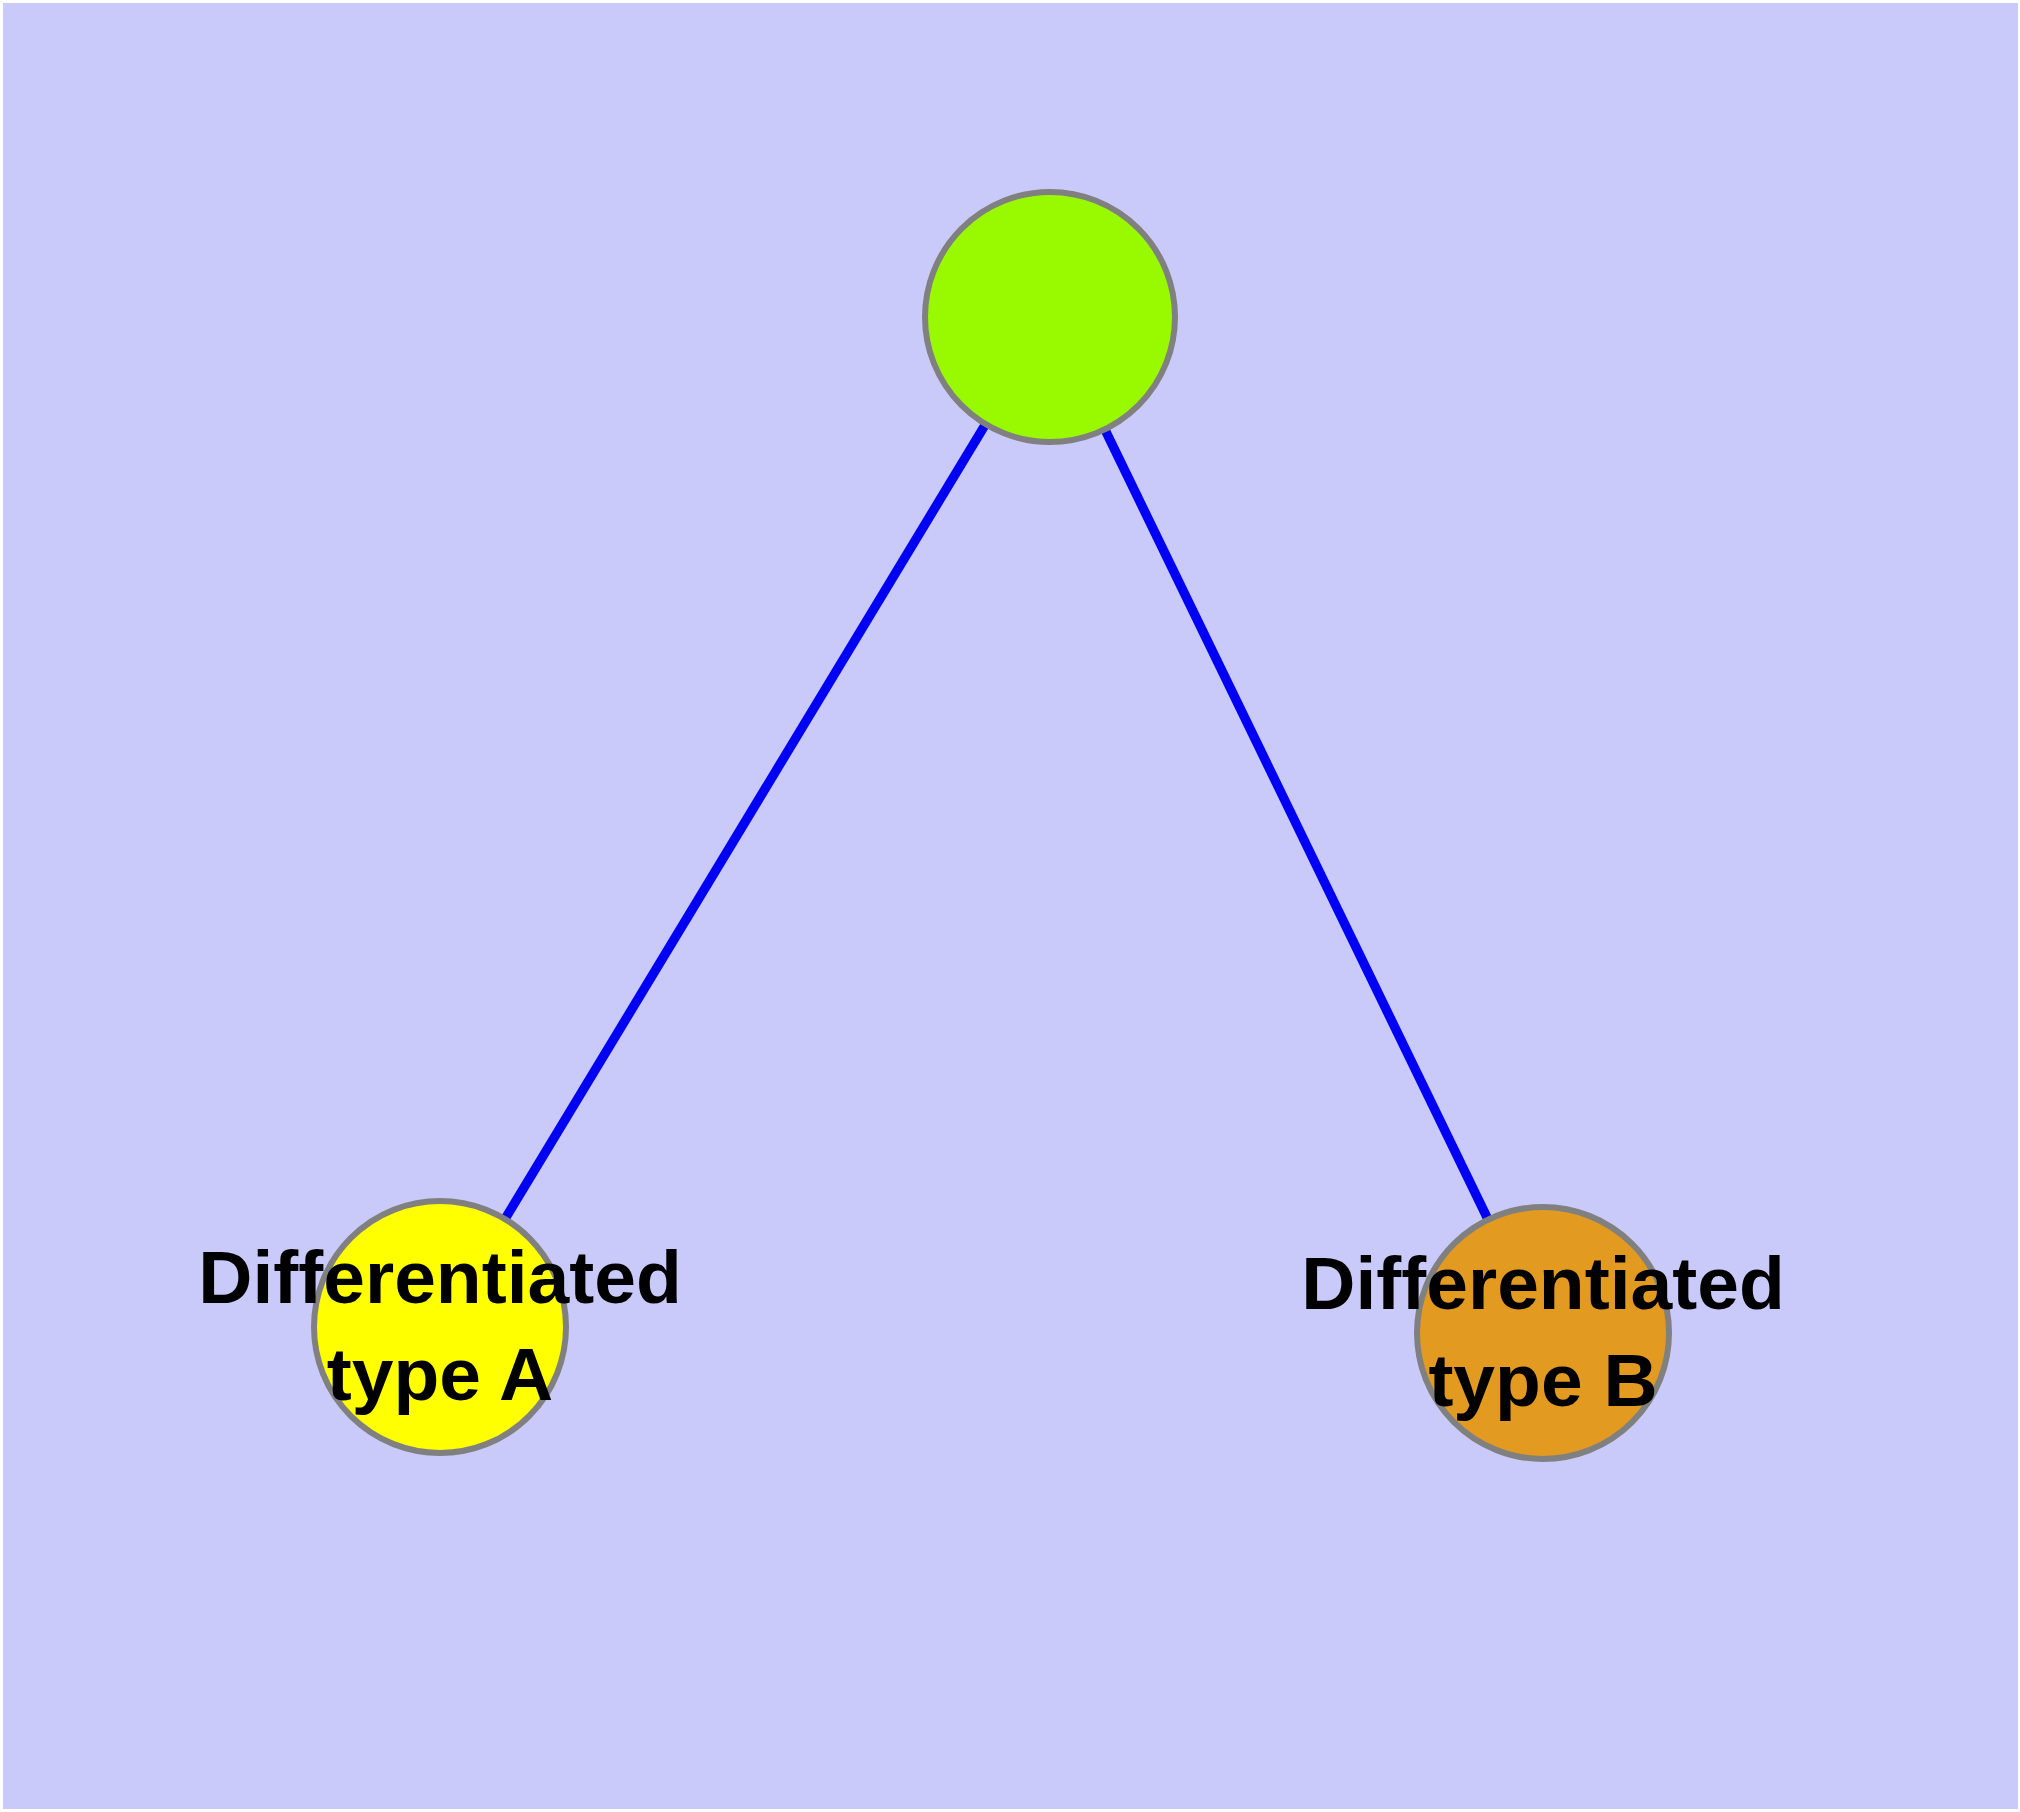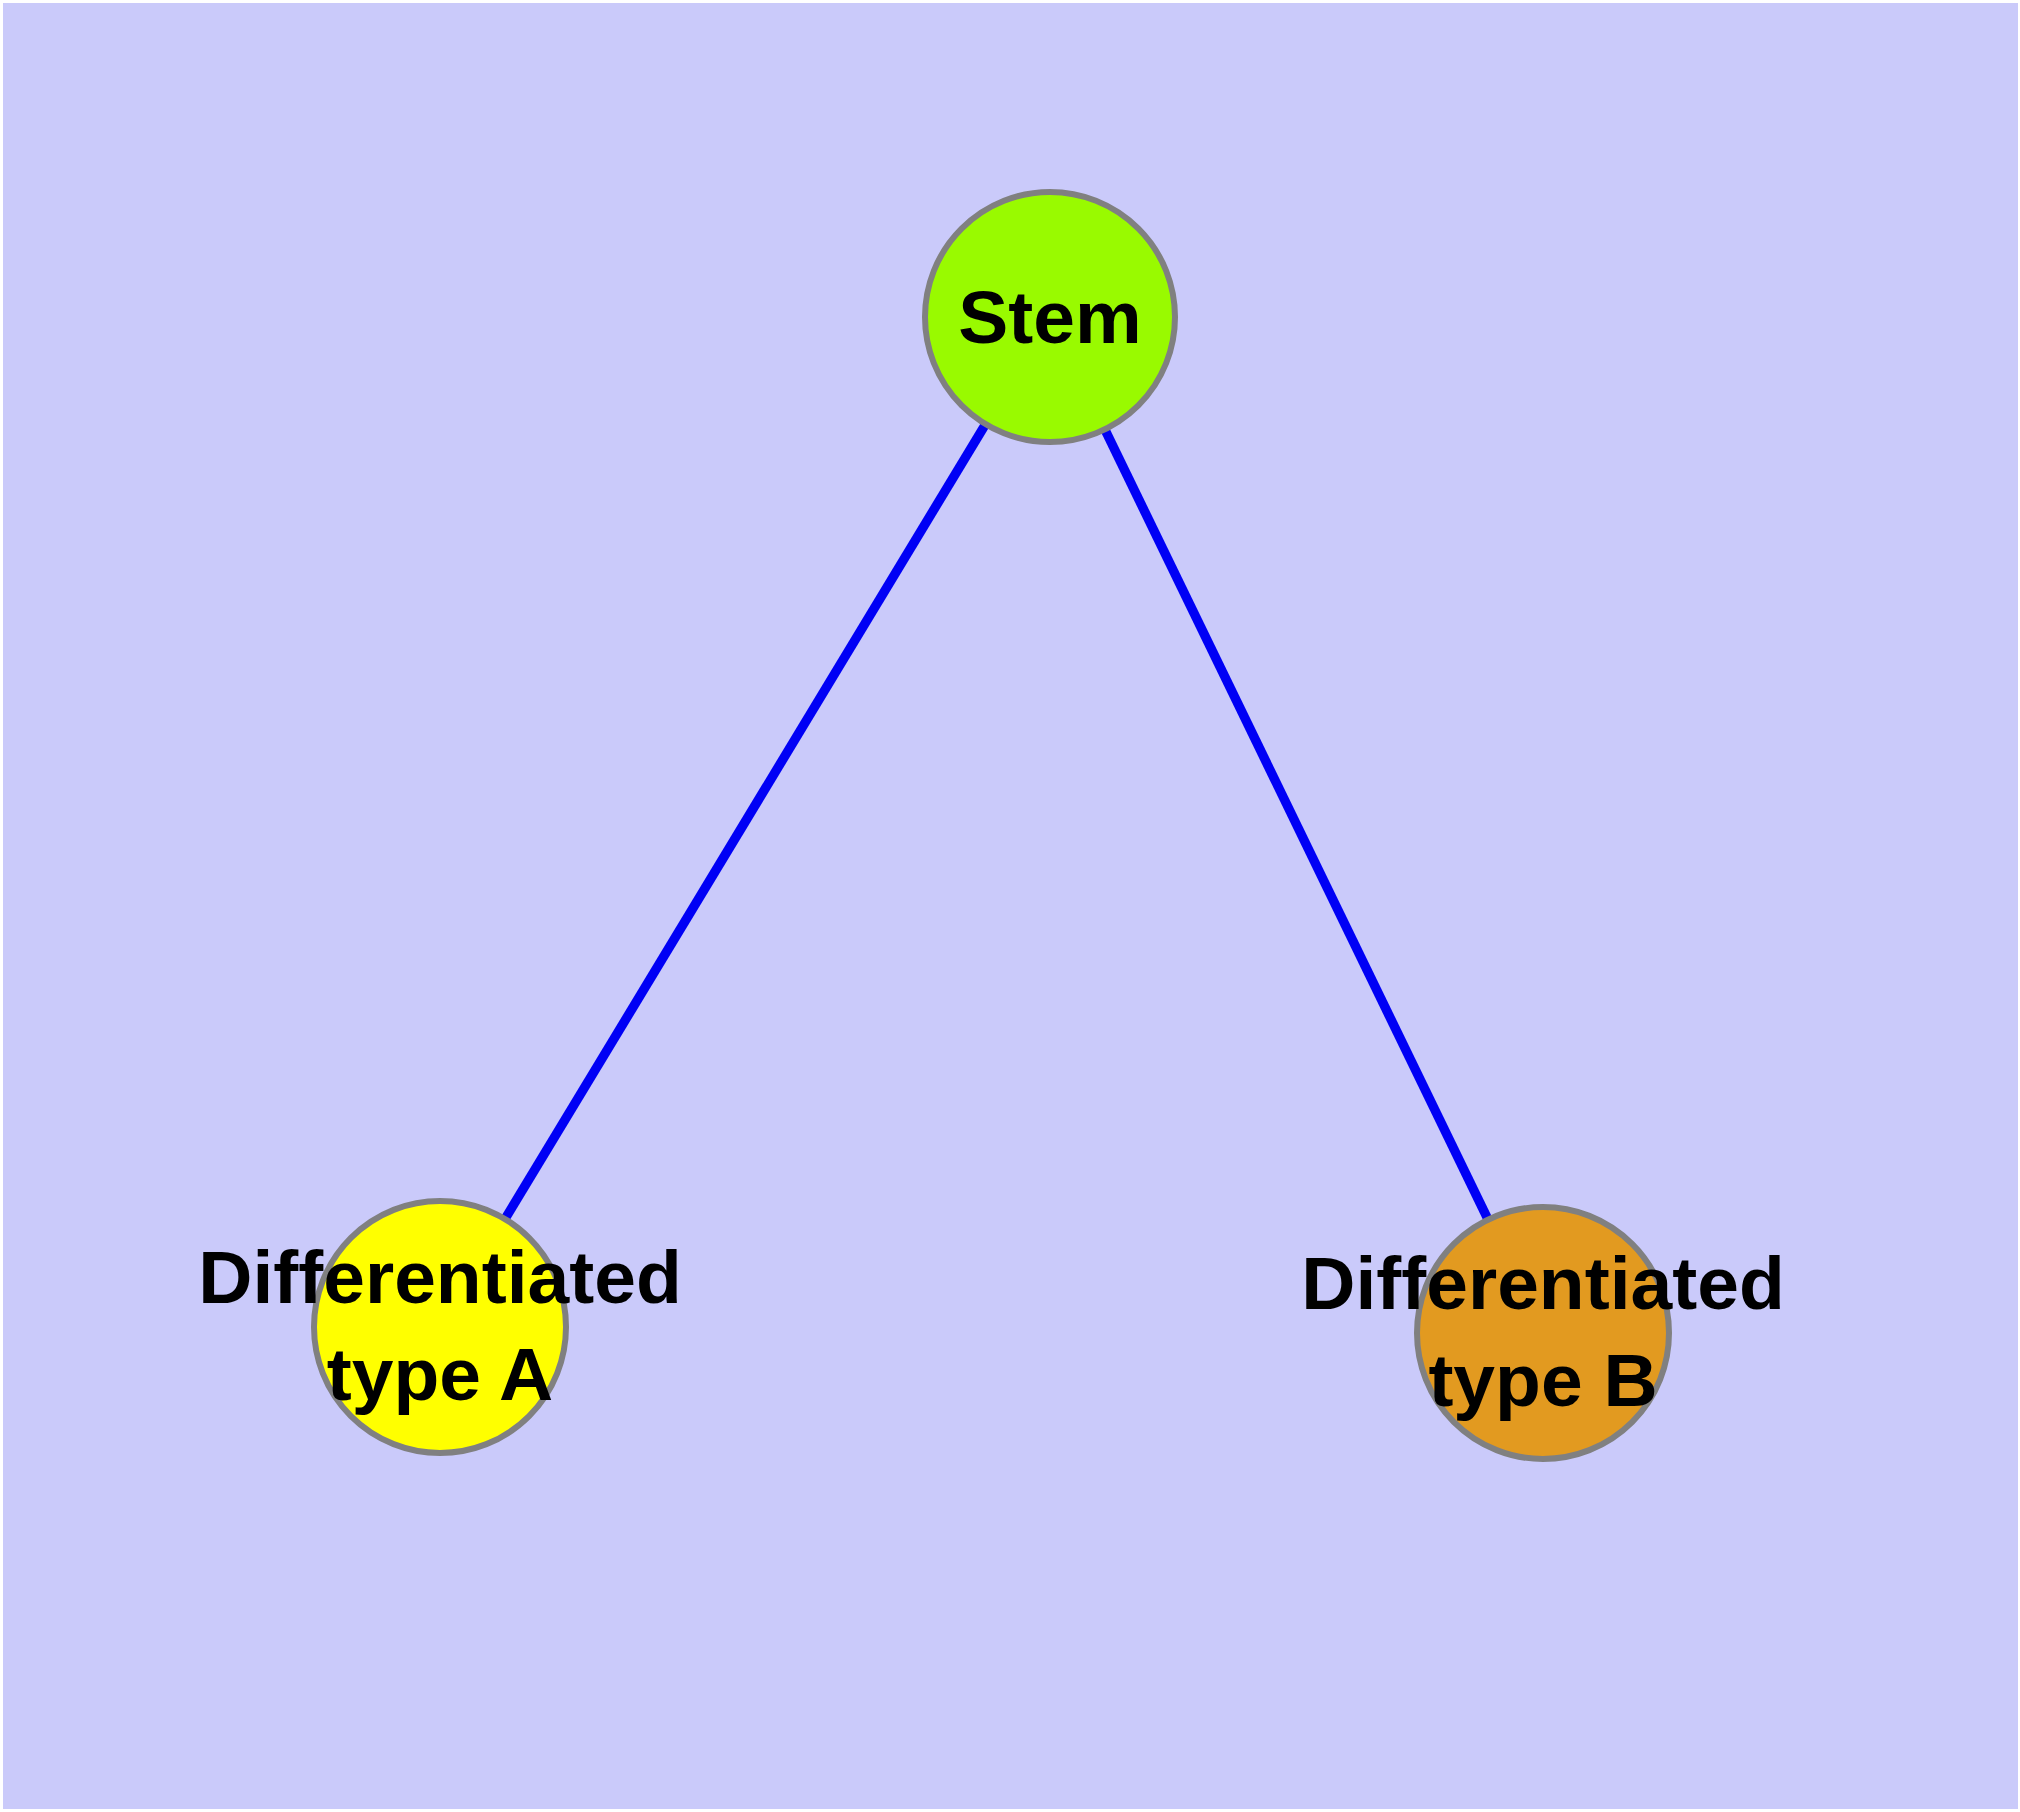--- a/index.html
+++ b/index.html
@@ -58,21 +58,20 @@
 <div class="canvas" style="background: rgb(202, 202, 250);">
   <svg class="edges" viewBox="0 0 2384 2138" xmlns="http://www.w3.org/2000/svg">
       <line x1="1239" y1="374" x2="519" y2="1565" stroke="#0000F5" stroke-width="11"></line>
       <line x1="1239" y1="374" x2="1820" y2="1572" stroke="#0000F5" stroke-width="11"></line>
     </svg>
 
   <div class="node" style="left: 922px; top: 189px; width: 256px; height: 256px; background: rgb(153, 250, 0); border-color: rgb(128, 128, 128); border-width: 6px;"></div>
   <div class="node" style="left: 311px; top: 1198px; width: 258px; height: 258px; background: rgb(255, 255, 0); border-color: rgb(128, 128, 128); border-width: 6px;"></div>
   <div class="node" style="left: 1414px; top: 1204px; width: 258px; height: 258px; background: rgb(226, 154, 32); border-color: rgb(128, 128, 128); border-width: 6px;"></div>
 
-  <div class="node-label" style="left: 1050px; top: 317px; color: rgb(0, 0, 0);">Stem</div>
   <div class="node-label" style="left: 440px; top: 1326px; color: rgb(0, 0, 0);">Differentiated
 type A</div>
   <div class="node-label" style="left: 1543px; top: 1332px; color: rgb(0, 0, 0);">Differentiated
 type B</div>
 </div>
 
 <div class="frame" style="border-color: rgb(255, 255, 255);"></div>
 
 
 </body></html>

